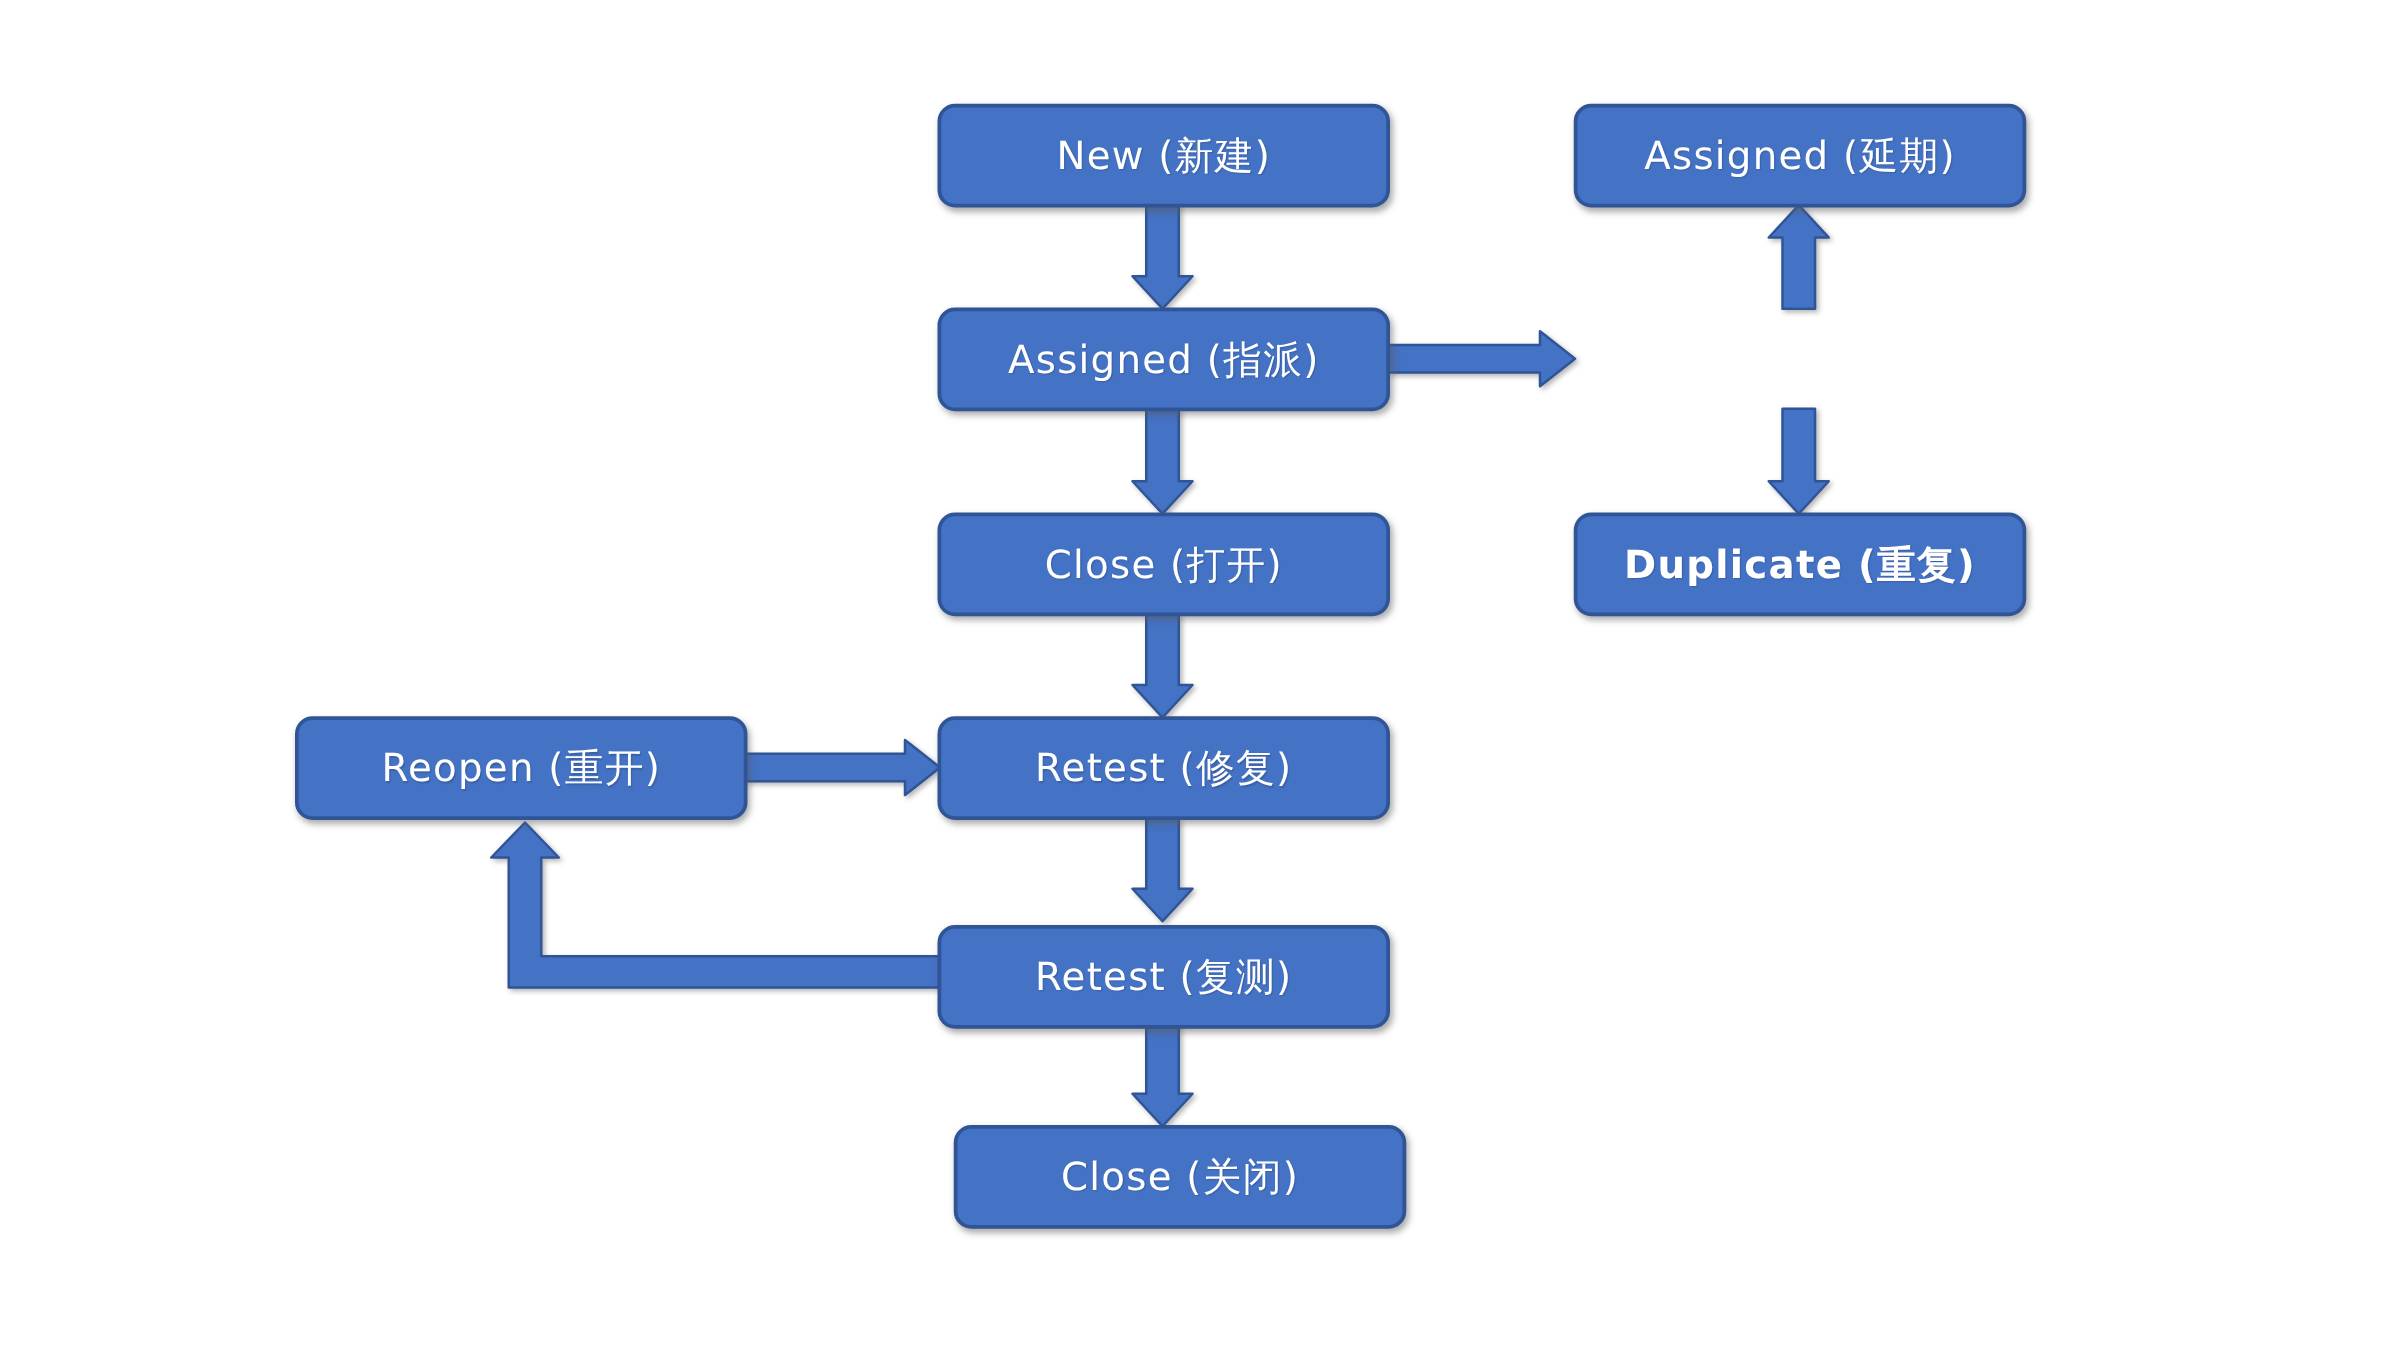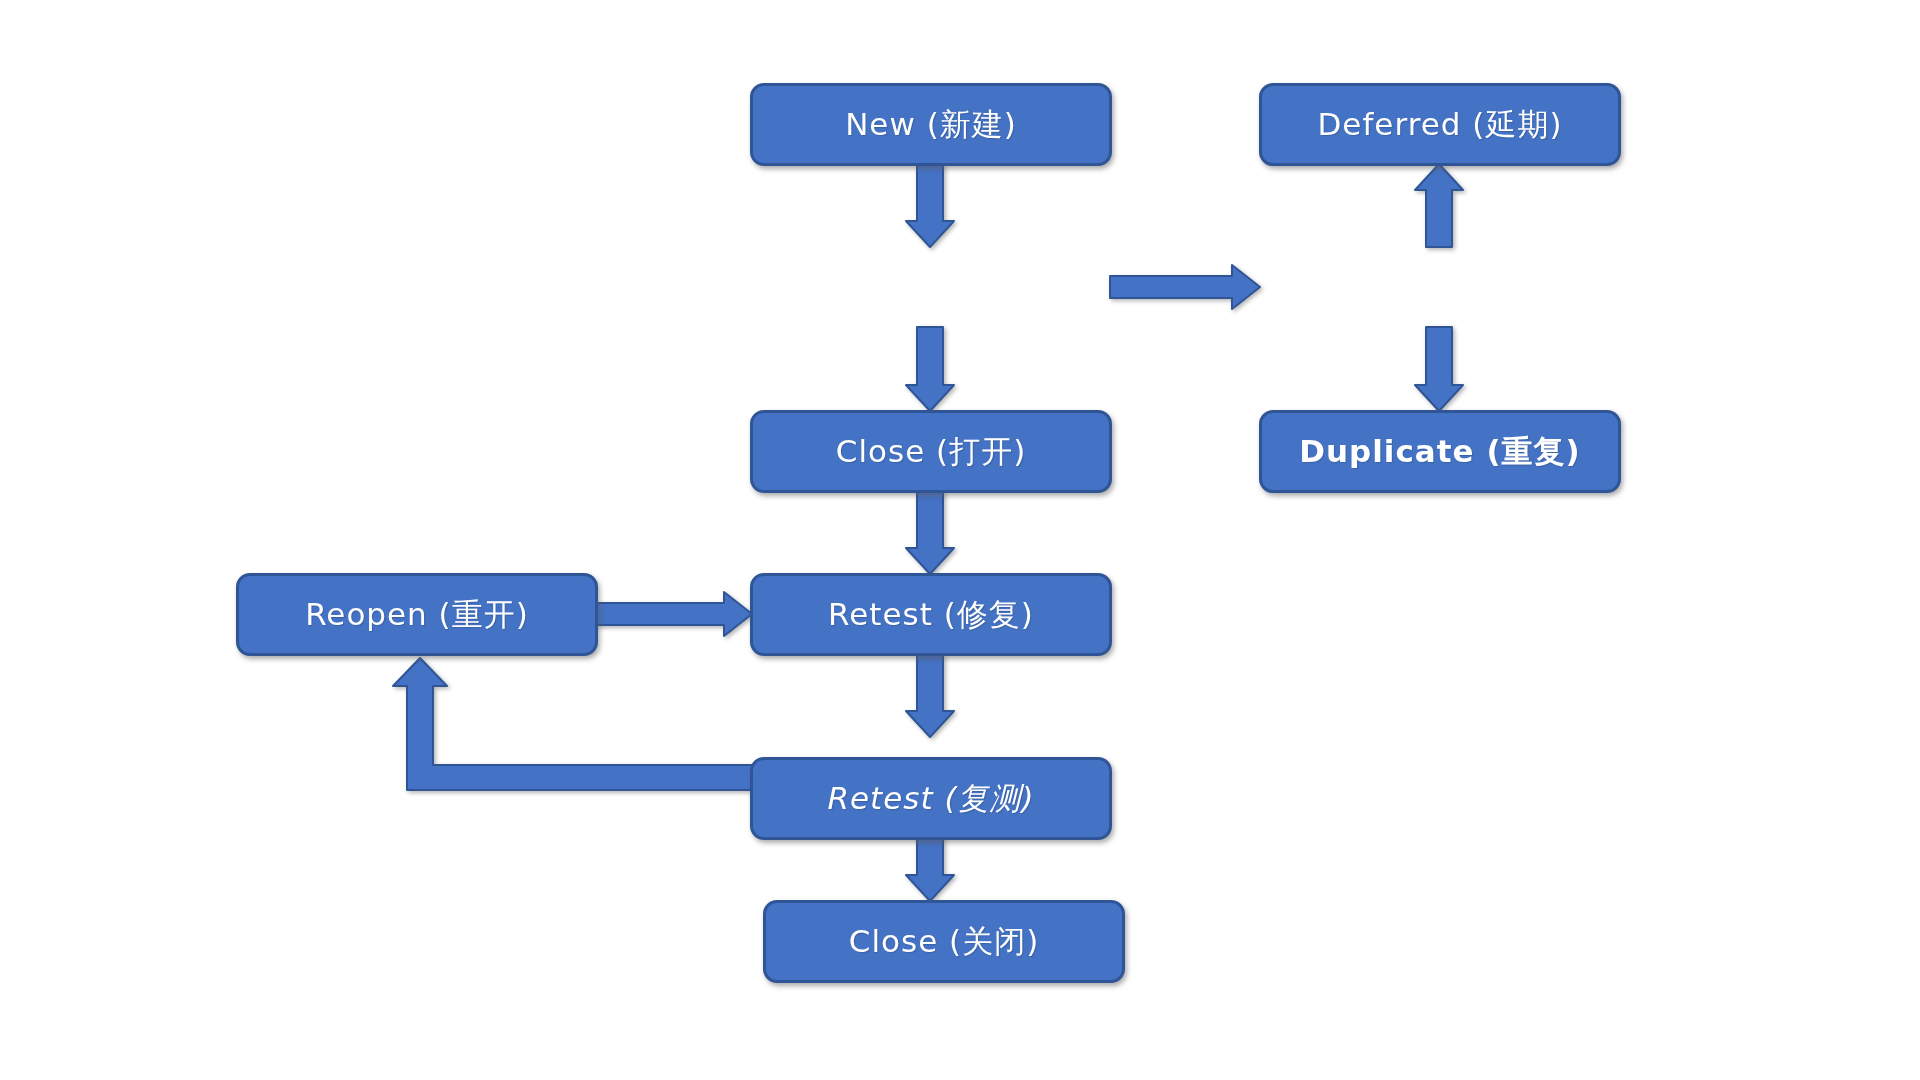--- a/index.html
+++ b/index.html
@@ -40,21 +40,21 @@
     text-shadow: 1px 1px 1px rgba(0,0,0,0.15);
     box-shadow: 2px 3px 5px rgba(90,90,90,0.5);
     z-index: 2;
     white-space: nowrap;
   }
   
   #n-new      { left: 750px;  top: 83px;  }
   #n-assigned { left: 750px;  top: 246px; }
   #n-open     { left: 750px;  top: 410px; }
   #n-fixed    { left: 750px;  top: 573px; }
-  #n-retest   { left: 750px;  top: 757px; font-style: italic; }
+  #n-retest   { left: 750px;  top: 740px; }
   #n-close    { left: 750px;  top: 900px; margin-left: 13px; }
   
   #n-deferred  { left: 1259px; top: 83px;  }
   #n-rejected  { left: 1259px; top: 246px; }
   #n-duplicate { left: 1259px; top: 410px; font-weight: bold; }
   
   #n-reopen   { left: 236px;  top: 573px; }
 </style>
 </head>
 <body>
@@ -78,21 +78,22 @@
     <polygon class="arrow" points="1426,327 1452,327 1452,385 1463,385 1439,411 1415,385 1426,385"></polygon>
 
     <polygon class="arrow" points="1110,276 1232,276 1232,265 1260,287 1232,309 1232,298 1110,298"></polygon>
 
     <polygon class="arrow" points="596,603 724,603 724,592 752,614 724,636 724,625 596,625"></polygon>
 
     <polygon class="arrow" points="420,658 447,686 433,686 433,765 752,765 752,790 407,790 407,686 393,686"></polygon>
   </svg>
 
   <div class="node" id="n-new">New (新建)</div>
+  <div class="node" id="n-assigned">Assigned (指派)</div>
   <div class="node" id="n-open">Close (打开)</div>
   <div class="node" id="n-fixed">Retest (修复)</div>
   <div class="node" id="n-retest">Retest (复测)</div>
   <div class="node" id="n-close">Close (关闭)</div>
-  <div class="node" id="n-deferred">Deferred (延期)</div>
+  <div class="node" id="n-deferred">Assigned (延期)</div>
   <div class="node" id="n-duplicate">Duplicate (重复)</div>
   <div class="node" id="n-reopen">Reopen (重开)</div>
 
 </div>
 
 </body></html>

